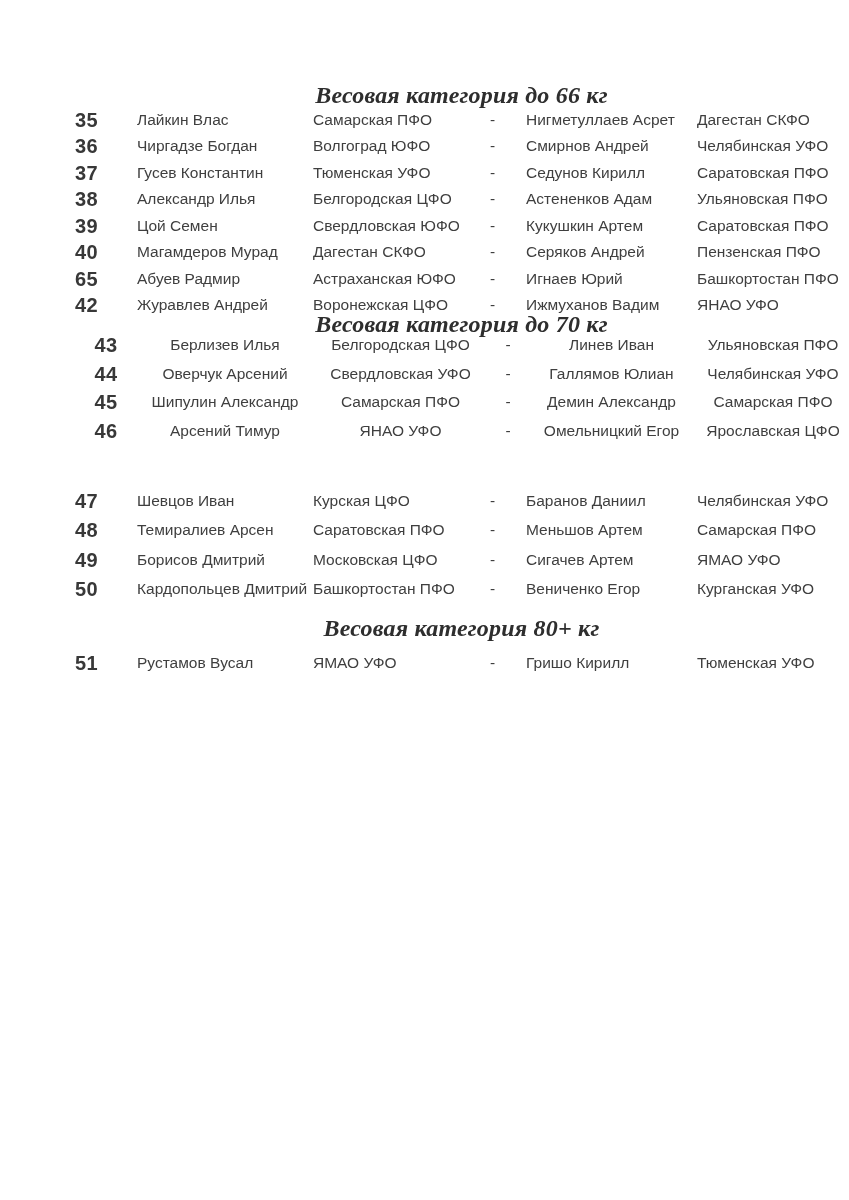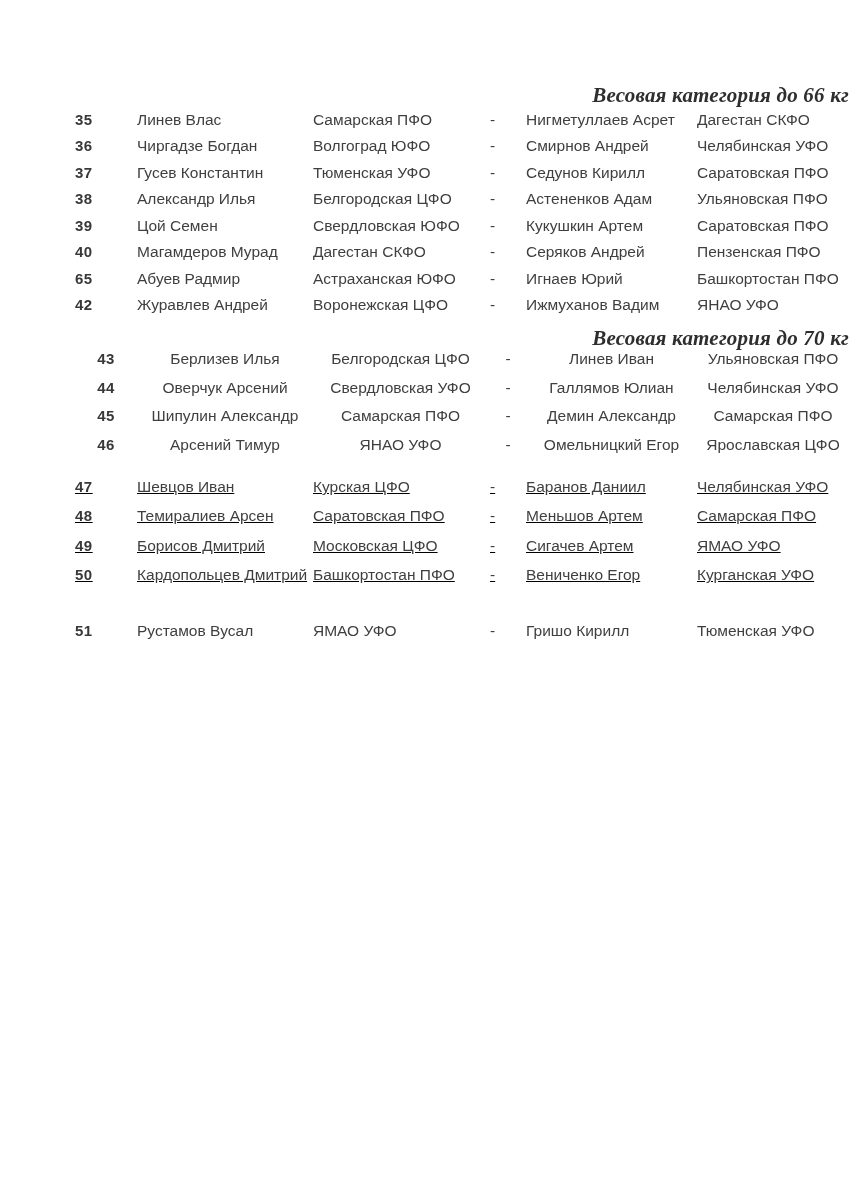--- a/index.html
+++ b/index.html
@@ -18,78 +18,78 @@
   .section {
     position: absolute;
     left: 74px;
     width: 775px;
   }
   .section-title {
     margin: 0;
     font-family: "Liberation Serif", serif;
     font-style: italic;
     font-weight: bold;
-    font-size: 21px;
+    font-size: 24px;
     line-height: 20px;
-    text-align: right;
+    text-align: center;
     color: var(--ink-title, #2e2e2e);
     letter-spacing: 0.2px;
   }
   .row {
     display: flex;
     align-items: flex-start;
     color: var(--ink, #3f3f3f);
     font-size: 15.5px;
     line-height: 20px;
     white-space: nowrap;
   }
   .cell { display: block; box-sizing: border-box; overflow: visible; }
   .num {
     width: 63px;
     padding-left: 1px;
-    font-size: 15px;
+    font-size: 20px;
     line-height: 20px;
     font-weight: 600;
     letter-spacing: 0.5px;
     color: var(--ink-num, #383838);
   }
   .name1   { width: 176px; }
   .region1 { width: 175px; }
   .sep     { width: 38px; padding-left: 2px; }
   .name2   { width: 171px; }
   .region2 { flex: 1; }
 
   
   .section-0 { top: 85px; }
   .section-0 .rows { margin-top: 5px; }
   .section-0 .row { height: 26.45px; }
 
-  .section-1 { top: 328px; }
+  .section-1 { top: 314px; }
   .section-1 .rows { margin-top: 1px; }
   .section-1 .row { height: 28.7px; text-align: center; }
 
   .section-2 { top: 464px; }
-  .section-2 .rows { margin-top: 13px; text-decoration: underline; }
+  .section-2 .rows { margin-top: 27px; }
   .section-2 .row { height: 29.4px; }
 
   .section-3 { top: 618px; }
-  .section-3 .rows { margin-top: 3px; }
+  .section-3 .rows { margin-top: 15px; }
   .section-3 .row { height: 24px; }
 </style>
 </head>
 <body>
 
 <div class="page" style="--paper: #ffffff; --ink: #3f3f3f; --ink-title: #2e2e2e; --ink-num: #383838;">
   <div id="sections">
   <section class="section section-0">
     <h2 class="section-title">Весовая категория до 66 кг</h2>
     <div class="rows">
   <div class="row">
     <span class="cell num">35</span>
-    <span class="cell name1">Линев Влас</span>
+    <span class="cell name1">Лайкин Влас</span>
     <span class="cell region1">Самарская ПФО</span>
     <span class="cell sep">-</span>
     <span class="cell name2">Нигметуллаев Асрет</span>
     <span class="cell region2">Дагестан СКФО</span>
   </div>
 
   <div class="row">
     <span class="cell num">36</span>
     <span class="cell name1">Чиргадзе Богдан</span>
     <span class="cell region1">Волгоград ЮФО</span>
@@ -229,20 +229,21 @@
     <span class="cell name1">Кардопольцев Дмитрий</span>
     <span class="cell region1">Башкортостан ПФО</span>
     <span class="cell sep">-</span>
     <span class="cell name2">Вениченко Егор</span>
     <span class="cell region2">Курганская УФО</span>
   </div>
 </div>
   </section>
 
   <section class="section section-3">
+    <h2 class="section-title">Весовая категория 80+ кг</h2>
     <div class="rows">
   <div class="row">
     <span class="cell num">51</span>
     <span class="cell name1">Рустамов Вусал</span>
     <span class="cell region1">ЯМАО УФО</span>
     <span class="cell sep">-</span>
     <span class="cell name2">Гришо Кирилл</span>
     <span class="cell region2">Тюменская УФО</span>
   </div>
 </div>

